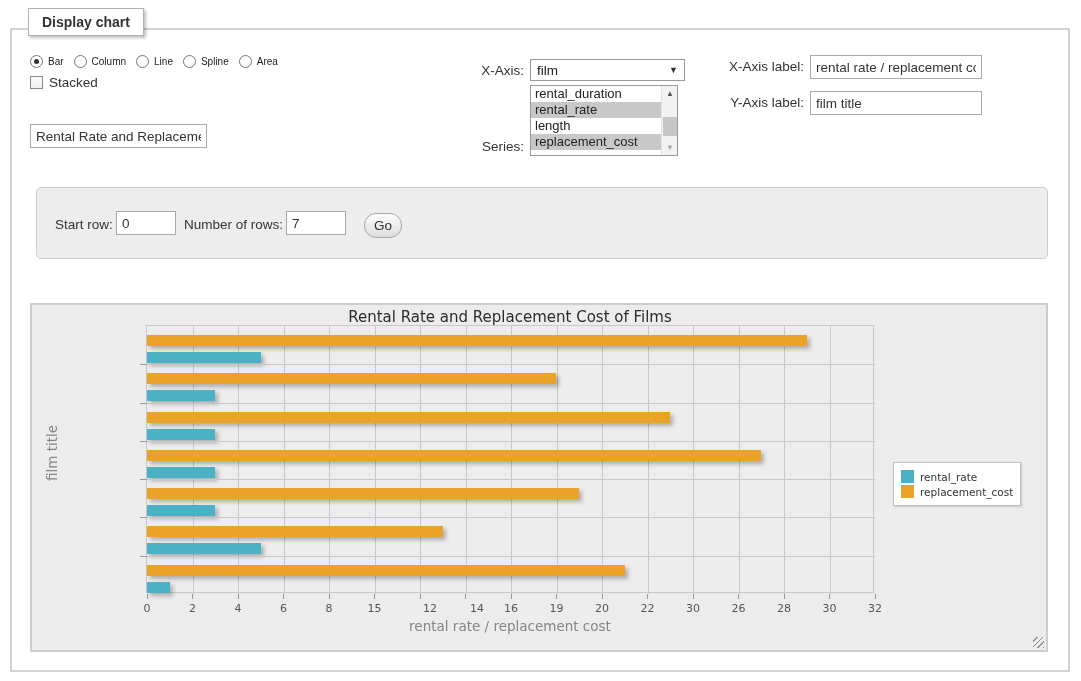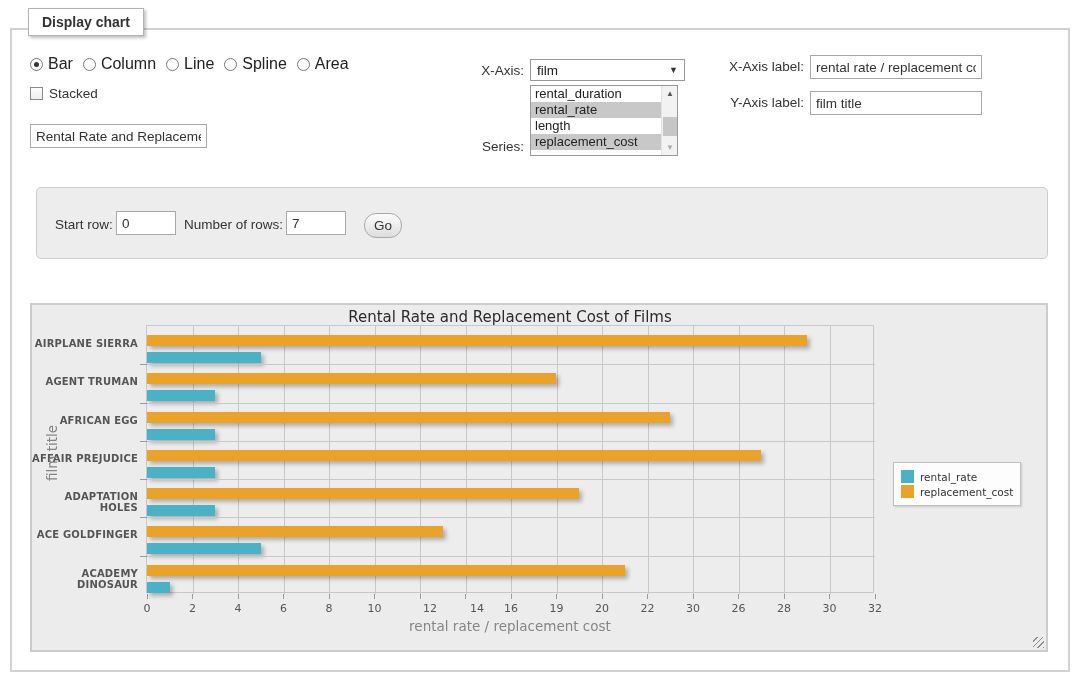--- a/index.html
+++ b/index.html
@@ -8,27 +8,27 @@
   .abs { position:absolute; }
 
   
   #fieldset { left:10px; top:28px; width:1060px; height:644px; border:2px solid #d2d2d2; background:#fff; }
   #legend-box { left:28px; top:8px; padding:5px 13px; background:#fff; border:1px solid #b3b3b3;
     font-size:14px; font-weight:bold; color:#333; box-shadow:2px 2px 3px rgba(0,0,0,0.25); z-index:5; }
 
   
   .ctl-label { font-size:13.5px; color:#333; white-space:nowrap; }
   .right { text-align:right; }
-  #chart-type-row { left:30px; top:55px; display:flex; align-items:center; font-size:16px; color:#222; }
+  #chart-type-row { left:30px; top:55px; display:flex; align-items:center; font-size:10px; color:#222; }
   .rgroup { display:flex; align-items:center; margin-right:10px; }
   .radio { width:13px; height:13px; border:1px solid #777; border-radius:50%;
     background:#fdfdfd; margin-right:5px; position:relative; flex:0 0 auto; }
   .radio.on::after { content:""; position:absolute; left:3px; top:3px; width:5px; height:5px;
     border-radius:50%; background:#333; }
-  #stacked-row { left:30px; top:86px; display:flex; align-items:center;text-align:center; }
+  #stacked-row { left:30px; top:75px; display:flex; align-items:center;text-align:center; }
   .checkbox { width:13px; height:13px; border:1px solid #8a8a8a; background:linear-gradient(#fdfdfd,#eee);
     margin-right:6px; }
   input.txt { border:1px solid #a9a9a9; background:#fff; font-family:"Liberation Sans",sans-serif;
     font-size:13.5px; color:#333; padding:0 5px; outline:none; }
   #title-input { left:30px; top:124px; width:177px; height:24px; }
 
   #xaxis-label   { left:440px; top:63px;  width:84px; }
   #xaxis-select  { left:530px; top:59px;  width:155px; height:22px; border:1px solid #999; background:#fff;
     display:flex; align-items:center; font-size:13.5px; color:#222; padding:0 6px; }
   #xaxis-select .arrow { margin-left:auto; font-size:9px; color:#333; }
@@ -150,47 +150,38 @@
 
 <div class="abs" id="rows-panel"></div>
 <div class="abs ctl-label" id="startrow-label">Start row:</div>
 <input class="abs txt" id="startrow-input" value="0" style="">
 <div class="abs ctl-label" id="numrows-label">Number of rows:</div>
 <input class="abs txt" id="numrows-input" value="7" style="">
 <div class="abs" id="go-button">Go</div>
 
 <div class="abs" id="chart-container">
   <div class="abs" id="chart-title">Rental Rate and Replacement Cost of Films</div>
-  <div class="abs" id="ylabels">
-      <div class="ylabel" style="top: 13px;">AIRPLANE SIERRA</div>
-      <div class="ylabel" style="top: 51.3px;">AGENT TRUMAN</div>
-      <div class="ylabel" style="top: 89.6px;">AFRICAN EGG</div>
-      <div class="ylabel" style="top: 127.9px;">AFFAIR PREJUDICE</div>
-      <div class="ylabel" style="top: 166.1px;">ADAPTATION HOLES</div>
-      <div class="ylabel" style="top: 204.4px;">ACE GOLDFINGER</div>
-      <div class="ylabel" style="top: 242.7px;">ACADEMY DINOSAUR</div>
-    </div>
   <div class="abs" id="plot">
       <div class="xdash" style="left: -0.5px;"></div>
       <div class="xticklabel" style="left: -15px;">0</div>
       <div class="vgrid" style="left: 45.5px;"></div>
       <div class="xdash" style="left: 45px;"></div>
       <div class="xticklabel" style="left: 30.5px;">2</div>
       <div class="vgrid" style="left: 91px;"></div>
       <div class="xdash" style="left: 90.5px;"></div>
       <div class="xticklabel" style="left: 76px;">4</div>
       <div class="vgrid" style="left: 136.5px;"></div>
       <div class="xdash" style="left: 136px;"></div>
       <div class="xticklabel" style="left: 121.5px;">6</div>
       <div class="vgrid" style="left: 182px;"></div>
       <div class="xdash" style="left: 181.5px;"></div>
       <div class="xticklabel" style="left: 167px;">8</div>
       <div class="vgrid" style="left: 227.5px;"></div>
       <div class="xdash" style="left: 227px;"></div>
-      <div class="xticklabel" style="left: 212.5px;">10</div>
+      <div class="xticklabel" style="left: 212.5px;">15</div>
       <div class="vgrid" style="left: 273px;"></div>
       <div class="xdash" style="left: 272.5px;"></div>
       <div class="xticklabel" style="left: 268px;">12</div>
       <div class="vgrid" style="left: 318.5px;"></div>
       <div class="xdash" style="left: 318px;"></div>
       <div class="xticklabel" style="left: 315px;">14</div>
       <div class="vgrid" style="left: 364px;"></div>
       <div class="xdash" style="left: 363.5px;"></div>
       <div class="xticklabel" style="left: 349px;">16</div>
       <div class="vgrid" style="left: 409.5px;"></div>

